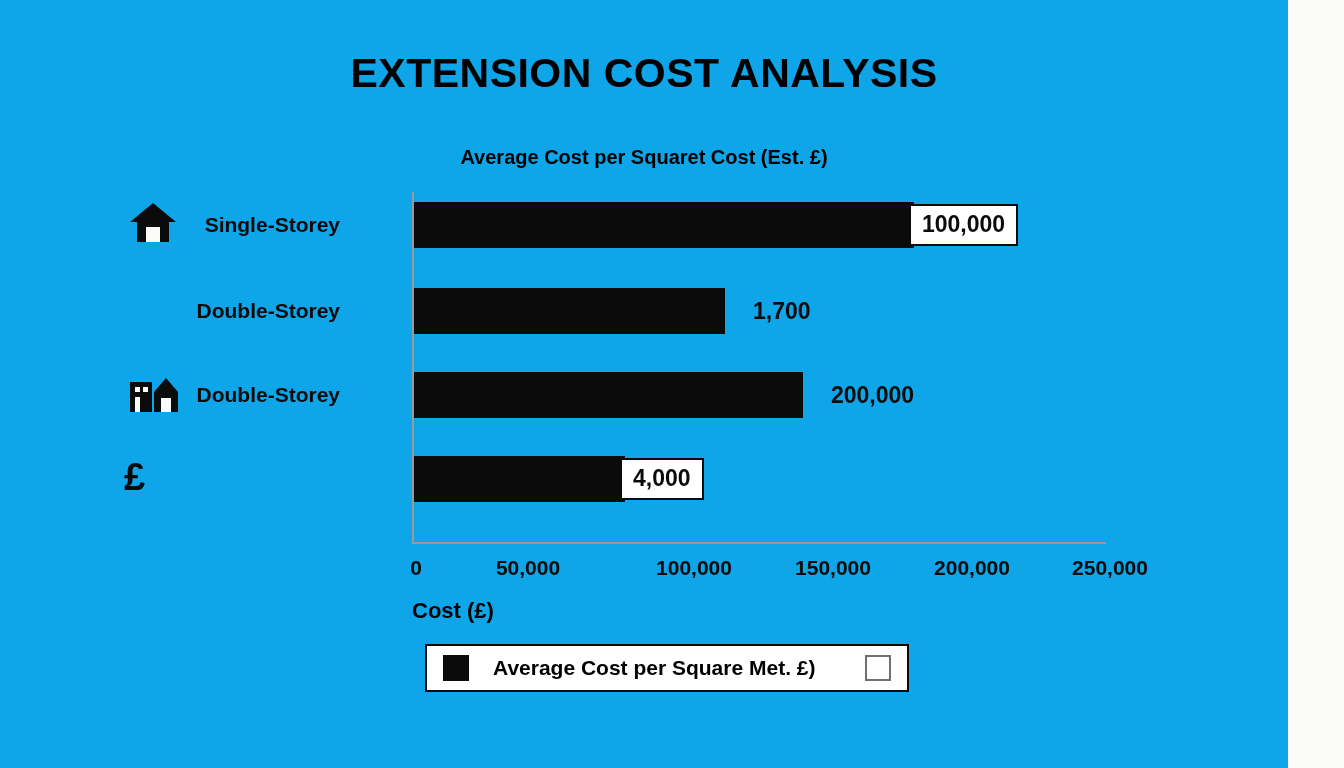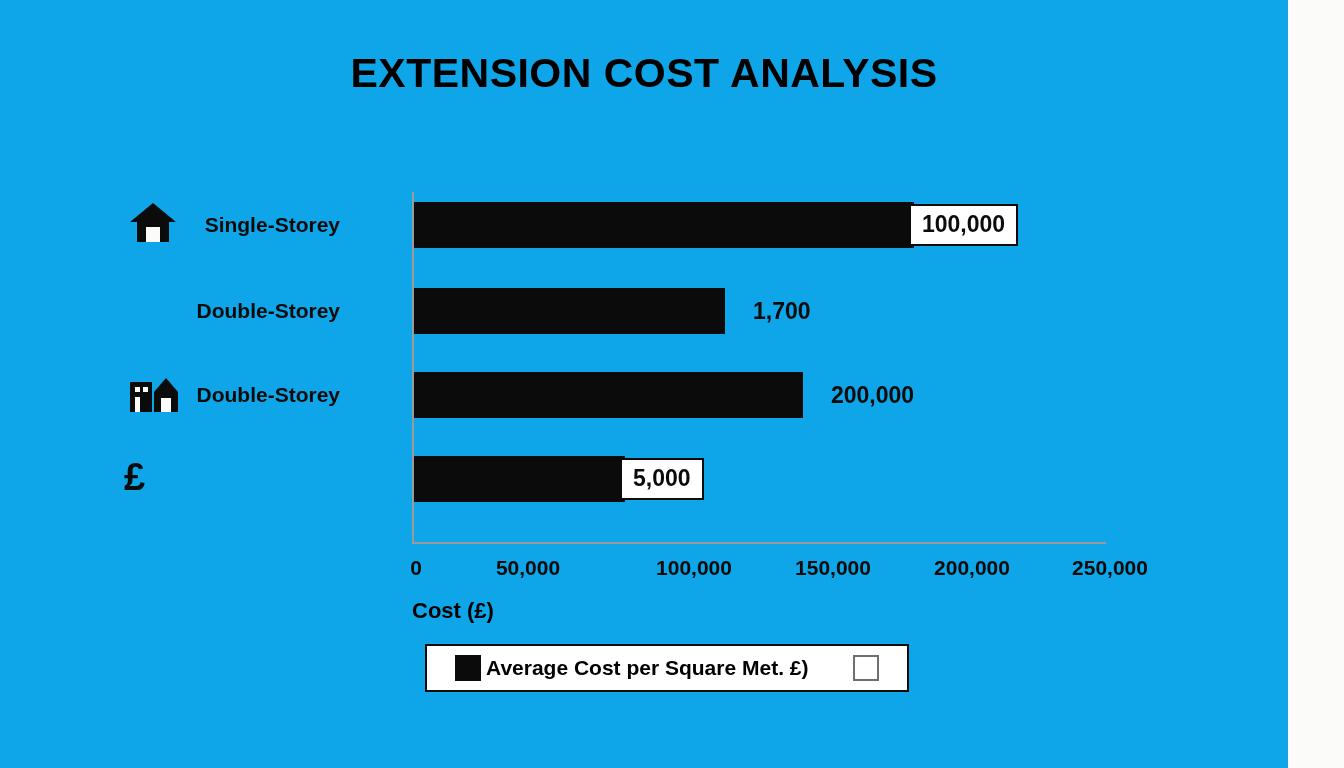--- a/index.html
+++ b/index.html
@@ -125,22 +125,22 @@
   .legend {
     position: absolute;
     left: 425px;
     top: 644px;
     width: 484px;
     height: 48px;
     border: 2px solid #0b0b0b;
     background: #ffffff;
     display: flex;
     align-items: center;
-    padding: 0 28px;
-    gap: 5px;
+    padding: 0 16px;
+    gap: 24px;
   }
   .swatch-filled {
     width: 26px; height: 26px;
     background: #0b0b0b;
     flex: 0 0 auto;
   }
   .legend-text {
     font-size: 21px;
     font-weight: bold;
     white-space: nowrap;
@@ -153,20 +153,21 @@
     flex: 0 0 auto;
   }
   svg { display: block; }
 </style>
 </head>
 <body>
 
 <div id="page">
 
   <div class="main-title">EXTENSION COST ANALYSIS</div>
+  <div class="sub-title">Average Cost per Squaret Cost (Est. £)</div>
 
   <div class="cat-icon" style="left:128px; top:200px;">
     <svg width="50" height="46" viewBox="0 0 50 46" aria-hidden="true">
       <path fill="#0b0b0b" d="M25 3 L2 22 h7 v20 h32 V22 h7 Z"></path>
       <rect x="18" y="27" width="14" height="15" fill="#fbfbf9"></rect>
     </svg>
   </div>
 
   <div class="cat-icon" style="left:128px; top:370px;">
     <svg width="52" height="46" viewBox="0 0 52 46" aria-hidden="true">
@@ -199,21 +200,21 @@
       <div class="bar-label plain" style="left:313px;">1,700</div>
     </div>
 
     <div class="row" style="top:180px; width:694px;">
       <div class="bar" style="width:389px;"></div>
       <div class="bar-label plain" style="left:391px;">200,000</div>
     </div>
 
     <div class="row" style="top:264px; width:694px;">
       <div class="bar" style="width:211px;"></div>
-      <div class="bar-label boxed" style="left:208px;">5,000</div>
+      <div class="bar-label boxed" style="left:208px;">4,000</div>
     </div>
   </div>
 
   <div class="tick" style="left:416px; top:556px;">0</div>
   <div class="tick" style="left:528px; top:556px;text-align:right;">50,000</div>
   <div class="tick" style="left:694px; top:556px;">100,000</div>
   <div class="tick" style="left:833px; top:556px;">150,000</div>
   <div class="tick" style="left:972px; top:556px;">200,000</div>
   <div class="tick" style="left:1110px; top:556px;">250,000</div>
 

